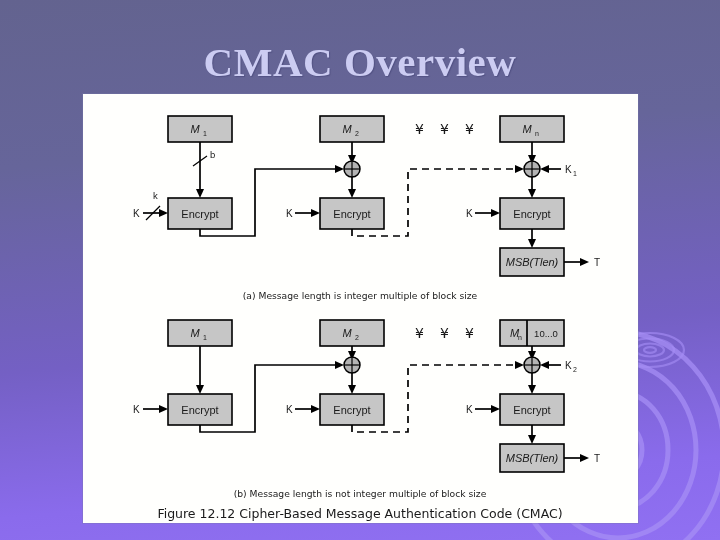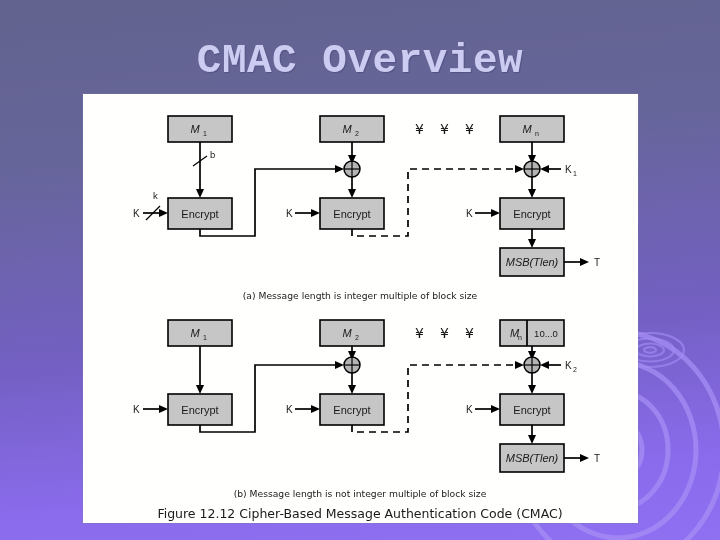--- a/index.html
+++ b/index.html
@@ -15,21 +15,21 @@
   }
   .rings{position:absolute;right:-10px;bottom:-40px;width:240px;height:260px;pointer-events:none;}
   .rings2{position:absolute;right:10px;bottom:150px;width:120px;height:80px;pointer-events:none;}
 
   .slide-title{
     position:absolute;left:0;top:38px;width:720px;
     text-align:center;
     font-size:41px;font-weight:bold;
     letter-spacing:.5px;
     color:#ccccf2;
-    font-family:Liberation Mono, monospace;
+    font-family:Liberation Serif, serif;
     text-shadow:1px 1px 1px rgba(60,60,110,.45);
   }
 
   .panel{
     position:absolute;left:83px;top:94px;width:555px;height:429px;
     background:#fffffd;
     box-shadow:0 0 0 1px rgba(120,120,170,.35);
   }
   .figure{position:absolute;inset:0;}
   .figure svg{display:block;width:100%;height:100%;}

